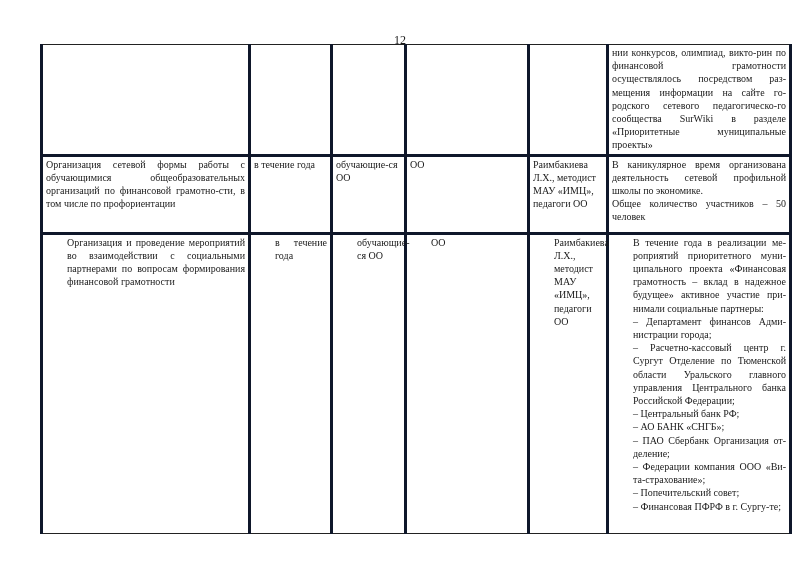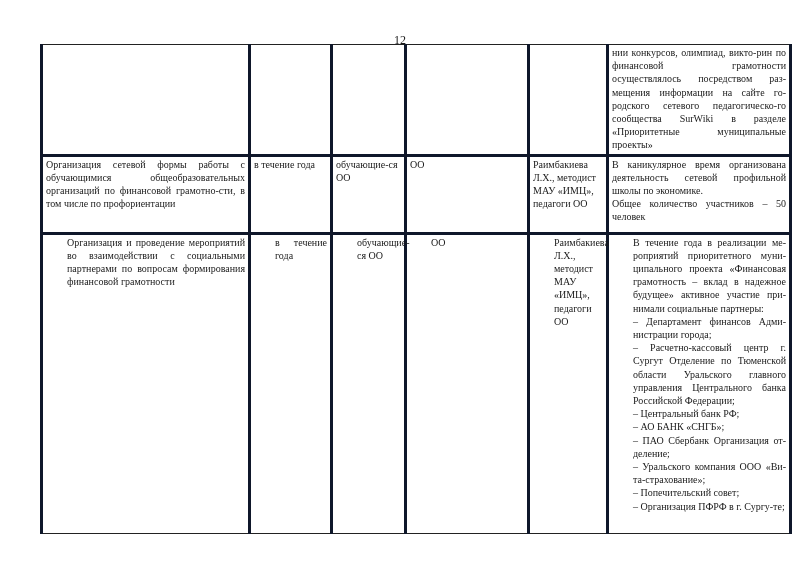--- a/index.html
+++ b/index.html
@@ -73,19 +73,19 @@
     <td class="c-center">обучающие-ся ОО</td>
     <td class="c-center">ОО</td>
     <td class="c-center">Раимбакиева Л.Х., методист МАУ «ИМЦ», педагоги ОО</td>
     <td>
       <p class="para">В течение года в реализации ме-роприятий приоритетного муни-ципального проекта «Финансовая грамотность – вклад в надежное будущее» активное участие при-нимали социальные партнеры:</p>
       <p class="item">– Департамент финансов Адми-нистрации города;</p>
       <p class="item">– Расчетно-кассовый центр г. Сургут Отделение по Тюменской области Уральского главного управления Центрального банка Российской Федерации;</p>
       <p class="item">– Центральный банк РФ;</p>
       <p class="item">– АО БАНК «СНГБ»;</p>
       <p class="item">– ПАО Сбербанк Организация от-деление;</p>
-      <p class="item">– Уральского компания ООО «Ви-та-страхование»;</p>
+      <p class="item">– Федерации компания ООО «Ви-та-страхование»;</p>
       <p class="item">– Попечительский совет;</p>
-      <p class="item">– Организация ПФРФ в г. Сургу-те;</p>
+      <p class="item">– Финансовая ПФРФ в г. Сургу-те;</p>
     </td>
   </tr>
 </tbody>
   </table>
 
 </body></html>

